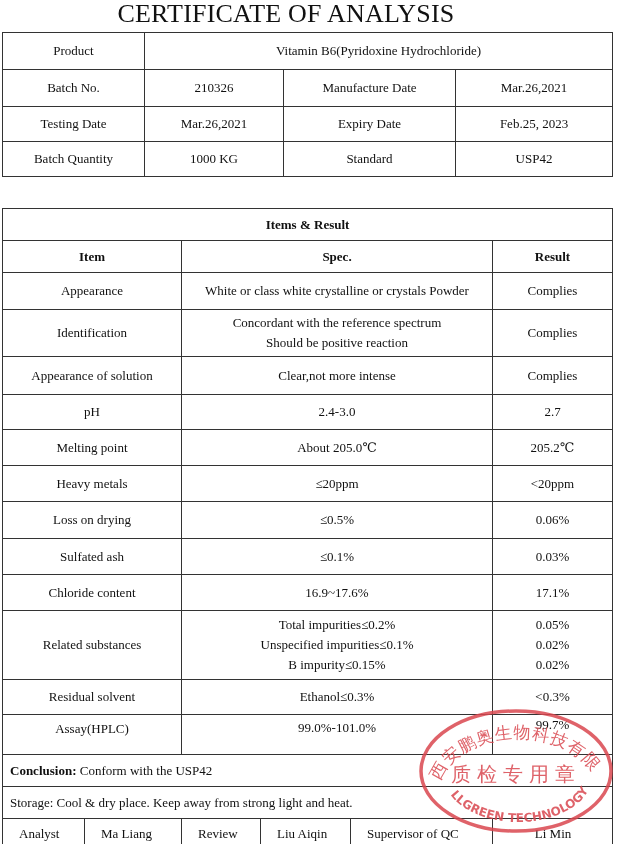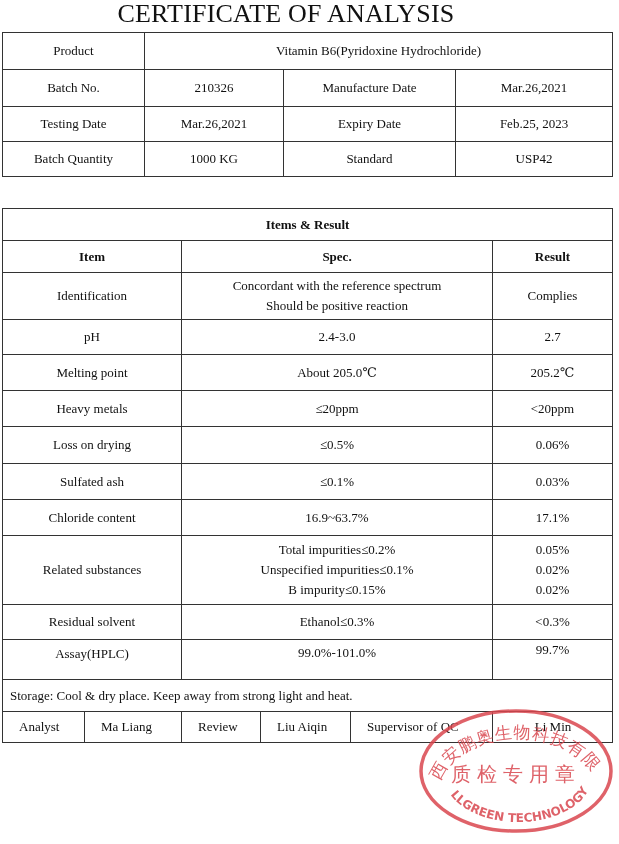--- a/index.html
+++ b/index.html
@@ -67,26 +67,36 @@
   </colgroup>
   <tbody>
       <tr style="height:32px">
     <td colspan="6" class="bold">Items &amp; Result</td>
   </tr>
   <tr style="height:32px">
     <td colspan="2" class="bold">Item</td>
     <td colspan="3" class="bold">Spec.</td>
     <td class="bold">Result</td>
   </tr>
+  <tr style="height:37px">
+    <td colspan="2">Appearance</td>
+    <td colspan="3">White or class white crystalline or crystals Powder</td>
+    <td>Complies</td>
+  </tr>
   <tr style="height:47px">
     <td colspan="2">Identification</td>
     <td colspan="3">
       <div>Concordant with the reference spectrum</div>
       <div>Should be positive reaction</div>
     </td>
+    <td>Complies</td>
+  </tr>
+  <tr style="height:38px">
+    <td colspan="2">Appearance of solution</td>
+    <td colspan="3">Clear,not more intense</td>
     <td>Complies</td>
   </tr>
   <tr style="height:35px">
     <td colspan="2">pH</td>
     <td colspan="3">2.4-3.0</td>
     <td>2.7</td>
   </tr>
   <tr style="height:36px">
     <td colspan="2">Melting point</td>
     <td colspan="3">About 205.0℃</td>
@@ -102,21 +112,21 @@
     <td colspan="3">≤0.5%</td>
     <td>0.06%</td>
   </tr>
   <tr style="height:36px">
     <td colspan="2">Sulfated ash</td>
     <td colspan="3">≤0.1%</td>
     <td>0.03%</td>
   </tr>
   <tr style="height:36px">
     <td colspan="2">Chloride content</td>
-    <td colspan="3">16.9~63.7%</td>
+    <td colspan="3">16.9~17.6%</td>
     <td>17.1%</td>
   </tr>
   <tr style="height:69px">
     <td colspan="2">Related substances</td>
     <td colspan="3">
       <div>Total impurities≤0.2%</div>
       <div>Unspecified impurities≤0.1%</div>
       <div>B impurity≤0.15%</div>
     </td>
     <td>
@@ -127,20 +137,23 @@
   </tr>
   <tr style="height:35px">
     <td colspan="2">Residual solvent</td>
     <td colspan="3">Ethanol≤0.3%</td>
     <td>&lt;0.3%</td>
   </tr>
   <tr style="height:31px">
     <td colspan="2" style="vertical-align:bottom;padding-bottom:15px">Assay(HPLC)</td>
     <td colspan="3" style="vertical-align:top;padding-top:3px">99.0%-101.0%</td>
     <td style="vertical-align:bottom;padding-bottom:19px">99.7%</td>
+  </tr>
+  <tr style="height:32px">
+    <td colspan="6" class="left"><span class="bold">Conclusion:</span><span> Conform with the USP42</span></td>
   </tr>
   <tr style="height:32px">
     <td colspan="6" class="left">Storage: Cool &amp; dry place. Keep away from strong light and heat.</td>
   </tr>
   <tr style="height:31px" class="sig">
     <td>Analyst</td>
     <td>Ma Liang</td>
     <td>Review</td>
     <td>Liu Aiqin</td>
     <td>Supervisor of QC</td>

